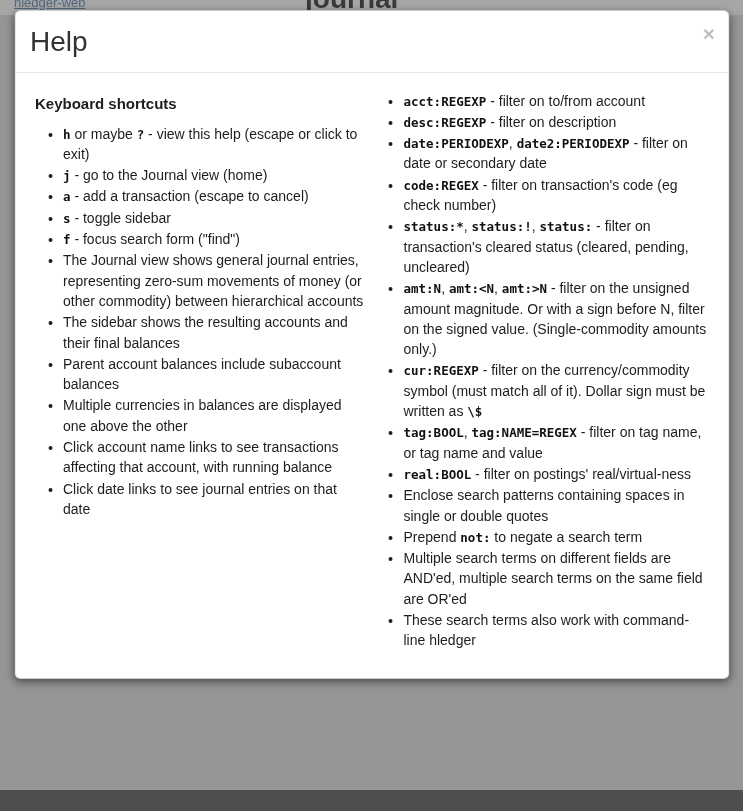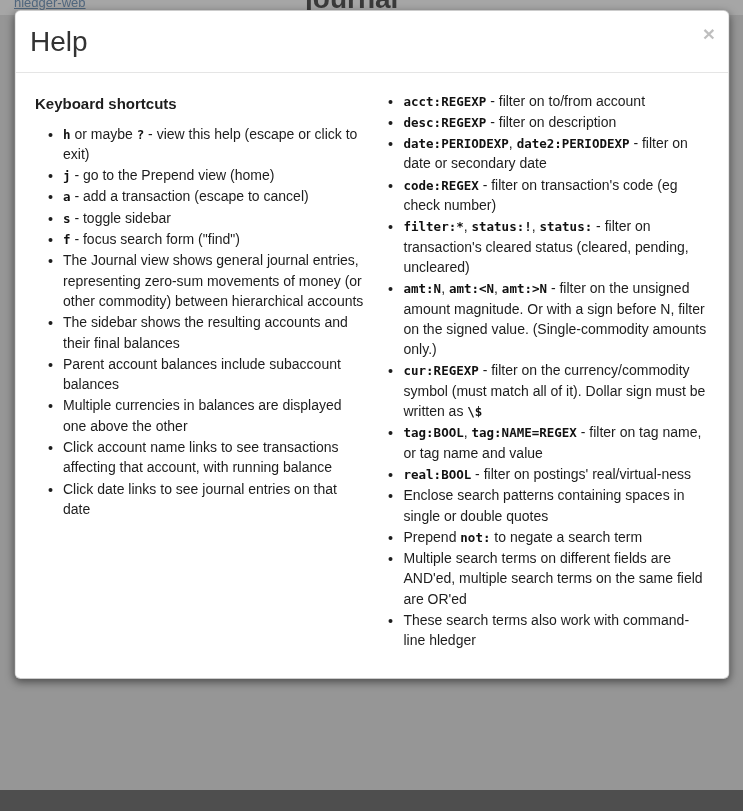--- a/index.html
+++ b/index.html
@@ -131,41 +131,41 @@
   <div class="modal">
     <div class="modal-header">
       <h2 class="modal-title">Help</h2>
       <button class="close-btn">×</button>
     </div>
     <div class="modal-body">
       <div class="col" id="col-left">
           <h3>Keyboard shortcuts</h3>
           <ul>
             <li><code>h</code><span> or maybe </span><code>?</code><span> - view this help (escape or click to exit)</span></li>
-            <li><code>j</code><span> - go to the Prepend view (home)</span></li>
+            <li><code>j</code><span> - go to the Journal view (home)</span></li>
             <li><code>a</code><span> - add a transaction (escape to cancel)</span></li>
             <li><code>s</code><span> - toggle sidebar</span></li>
             <li><code>f</code><span> - focus search form ("find")</span></li>
           </ul>
           <ul>
             <li><span>The Journal view shows general journal entries, representing zero-sum movements of money (or other commodity) between hierarchical accounts</span></li>
             <li><span>The sidebar shows the resulting accounts and their final balances</span></li>
             <li><span>Parent account balances include subaccount balances</span></li>
             <li><span>Multiple currencies in balances are displayed one above the other</span></li>
             <li><span>Click account name links to see transactions affecting that account, with running balance</span></li>
             <li><span>Click date links to see journal entries on that date</span></li>
           </ul>
         </div>
       <div class="col" id="col-right">
           <ul>
             <li><code>acct:REGEXP</code><span> - filter on to/from account</span></li>
             <li><code>desc:REGEXP</code><span> - filter on description</span></li>
             <li><code>date:PERIODEXP</code><span>, </span><code>date2:PERIODEXP</code><span> - filter on date or secondary date</span></li>
             <li><code>code:REGEX</code><span> - filter on transaction's code (eg check number)</span></li>
-            <li><code>filter:*</code><span>, </span><code>status:!</code><span>, </span><code>status:</code><span> - filter on transaction's cleared status (cleared, pending, uncleared)</span></li>
+            <li><code>status:*</code><span>, </span><code>status:!</code><span>, </span><code>status:</code><span> - filter on transaction's cleared status (cleared, pending, uncleared)</span></li>
             <li><code>amt:N</code><span>, </span><code>amt:&lt;N</code><span>, </span><code>amt:&gt;N</code><span> - filter on the unsigned amount magnitude. Or with a sign before N, filter on the signed value. (Single-commodity amounts only.)</span></li>
             <li><code>cur:REGEXP</code><span> - filter on the currency/commodity symbol (must match all of it). Dollar sign must be written as </span><code>\$</code></li>
             <li><code>tag:BOOL</code><span>, </span><code>tag:NAME=REGEX</code><span> - filter on tag name, or tag name and value</span></li>
             <li><code>real:BOOL</code><span> - filter on postings' real/virtual-ness</span></li>
             <li><span>Enclose search patterns containing spaces in single or double quotes</span></li>
             <li><span>Prepend </span><code>not:</code><span> to negate a search term</span></li>
             <li><span>Multiple search terms on different fields are AND'ed, multiple search terms on the same field are OR'ed</span></li>
             <li><span>These search terms also work with command-line hledger</span></li>
           </ul>
         </div>

